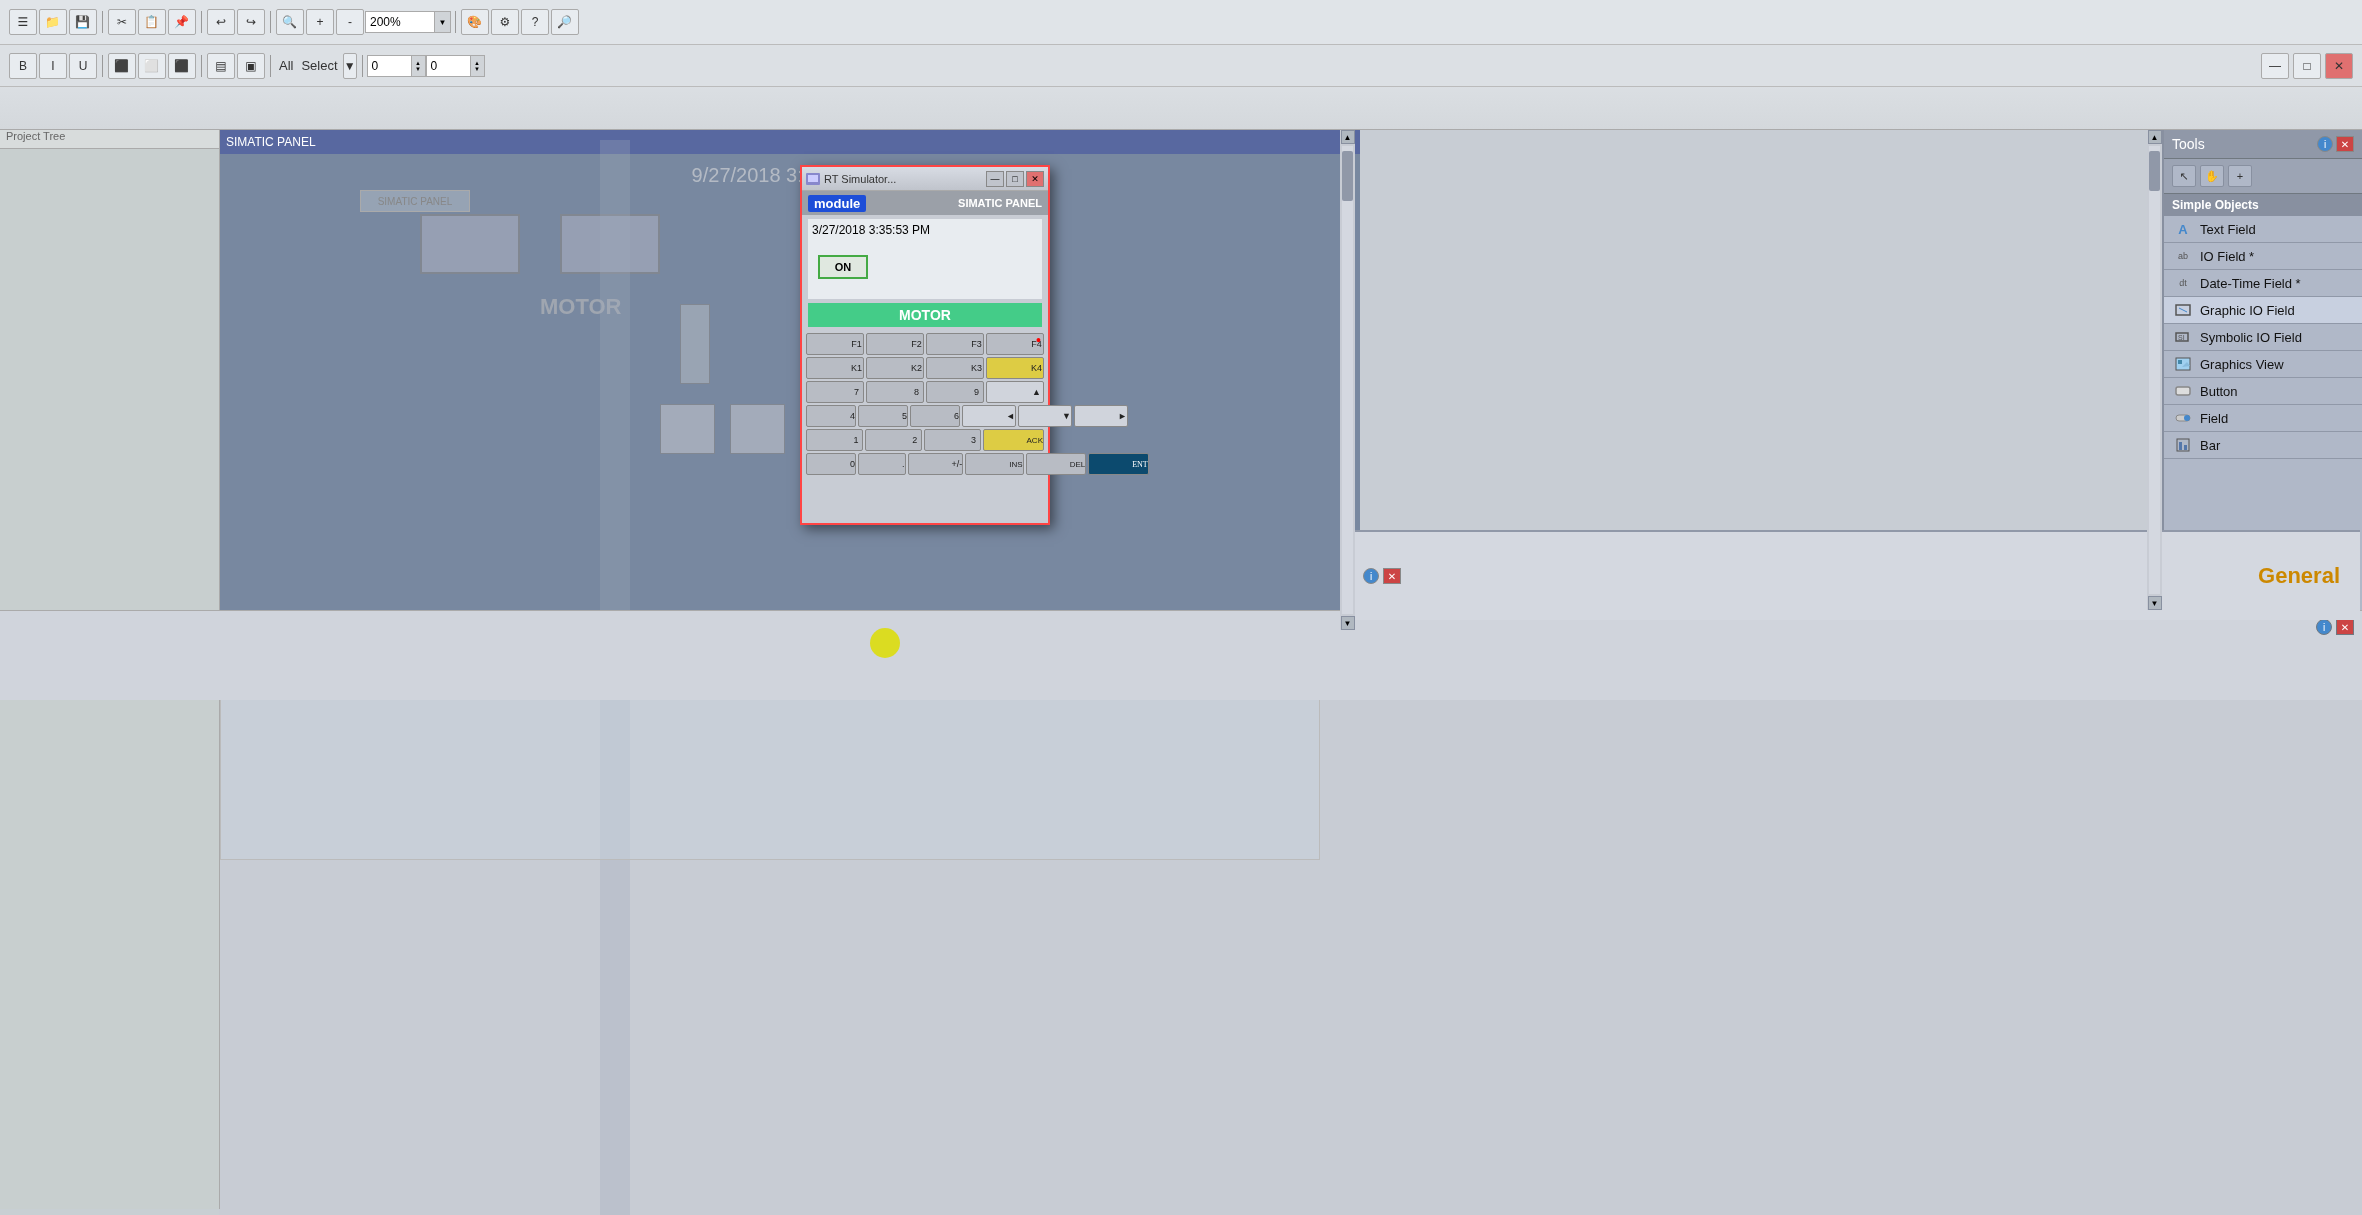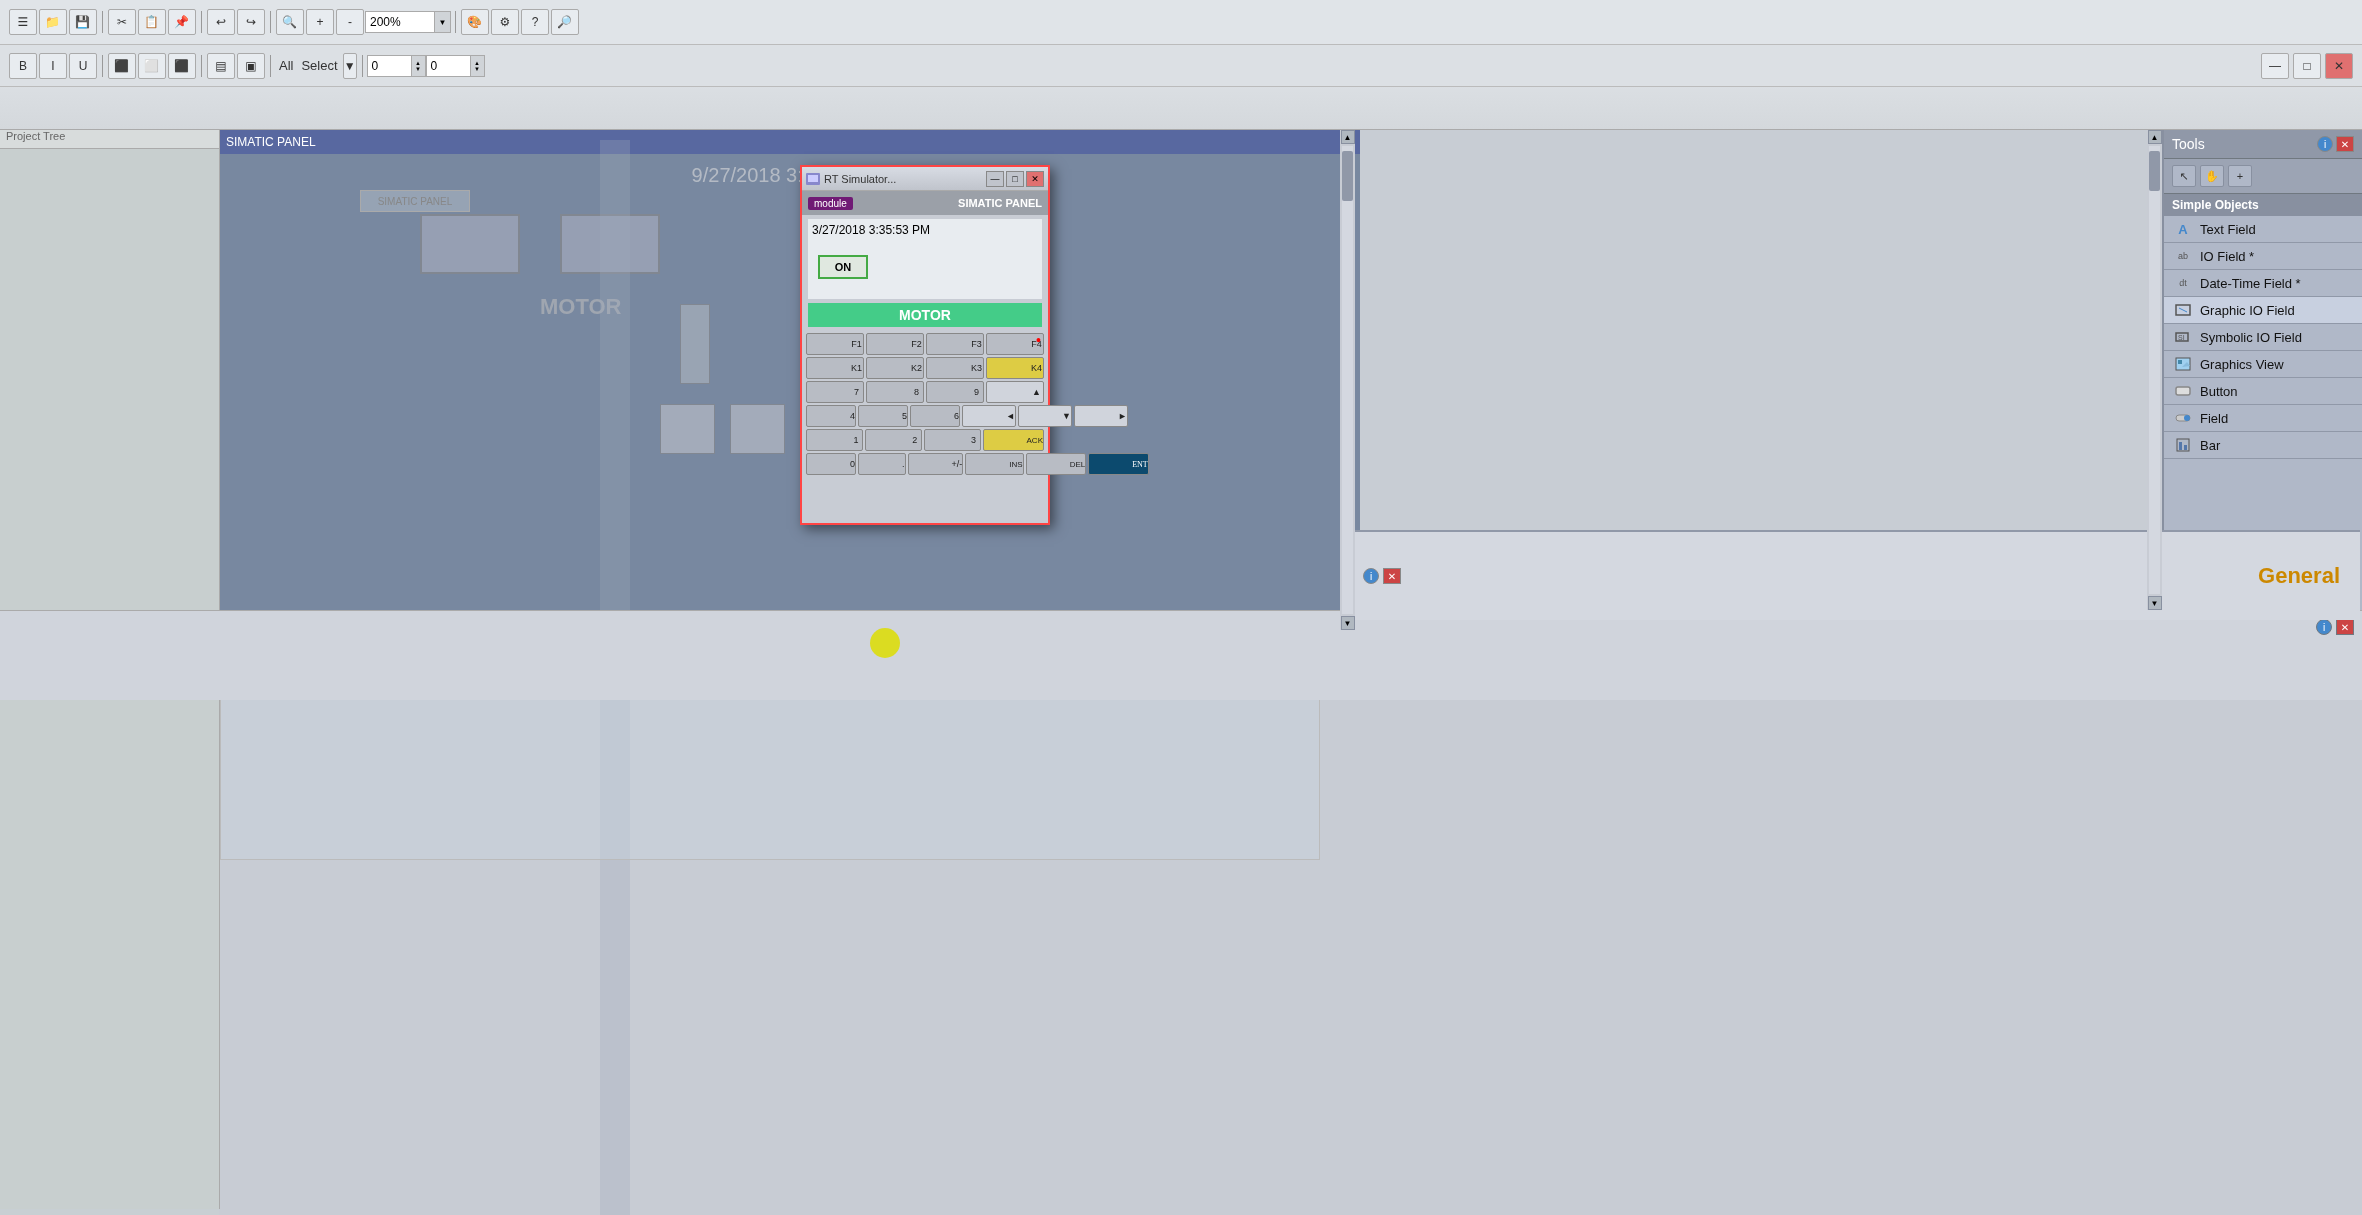--- a/index.html
+++ b/index.html
@@ -273,24 +273,24 @@
     .rt-sim-top-bar {
       display: flex;
       align-items: center;
       justify-content: space-between;
       padding: 3px 6px;
       background: #9ba0a8;
       height: 24px;
     }
 
     .rt-sim-running {
-      background: #701a75;
+      background: #1d4ed8;
       color: white;
-      font-size: 10px;
-      font-weight: normal;
+      font-size: 13px;
+      font-weight: bold;
       padding: 1px 6px;
       border-radius: 2px;
     }
 
     .rt-sim-simatic {
       font-size: 11px;
       color: #fff;
       font-weight: bold;
     }
 

